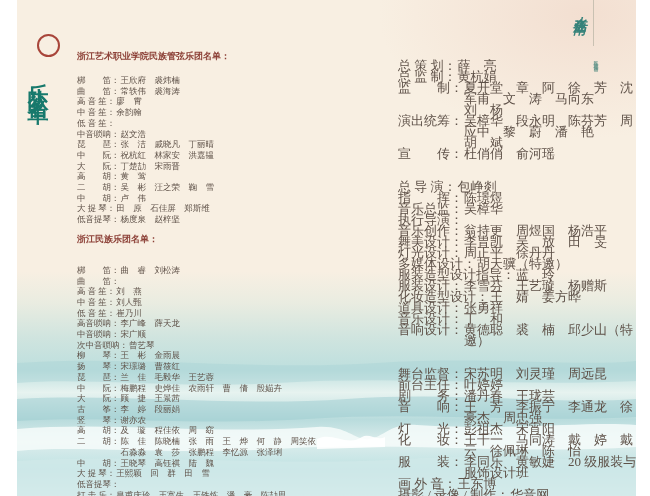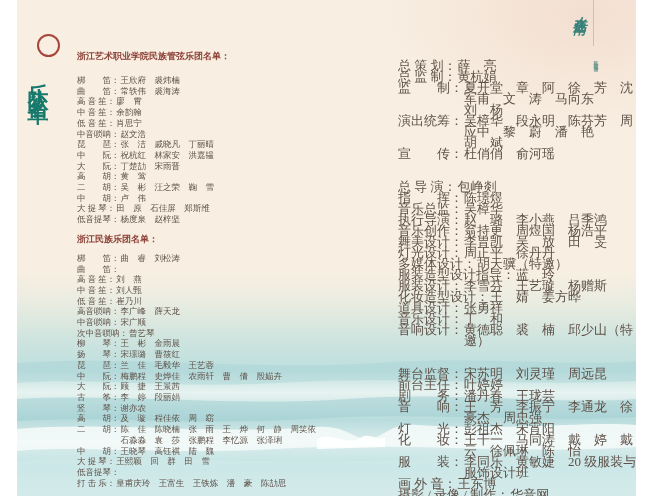--- a/index.html
+++ b/index.html
@@ -37,21 +37,21 @@
   .logo-sub{position:absolute;right:38px;top:57px;writing-mode:vertical-rl;
             font-size:5px;color:#5d9187;letter-spacing:1px;}
   .logo-line{position:absolute;right:42px;top:0;width:1px;height:46px;background:#c9c1b2;}
   
   .col{position:absolute;color:#5e5148;}
   .col-left{left:60px;top:50px;width:264px;font-size:8.5px;}
   .col-right{left:381px;top:60px;width:242px;font-size:13px;}
   .sec-h{color:#8c4037;font-weight:bold;font-size:9px;line-height:12px;margin:0 0 13px 0;}
   .sec{margin:0;}
   .sec + .sec{margin-top:8px;}
-  .sec + .sec .sec-h{margin-bottom:8px;}
+  .sec + .sec .sec-h{margin-bottom:20px;}
   .row{display:flex;align-items:flex-start;line-height:10.7px;}
   .col-right .row{line-height:11px;}
   .grp{margin:0 0 22px 0;}
   .lbl{white-space:pre;flex:none;}
   .nm{white-space:pre-wrap;margin-left:1px;flex:1;}
 </style>
 </head>
 <body>
 
 <div class="stage">
@@ -89,21 +89,20 @@
           <div class="row">
             <span class="lbl">高 音 笙：</span>
             <span class="nm">廖　霄</span>
           </div>
           <div class="row">
             <span class="lbl">中 音 笙：</span>
             <span class="nm">余韵翰</span>
           </div>
           <div class="row">
             <span class="lbl">低 音 笙：</span>
-            <span class="nm">肖思宁</span>
           </div>
           <div class="row">
             <span class="lbl">中音唢呐：</span>
             <span class="nm">赵文浩</span>
           </div>
           <div class="row">
             <span class="lbl">琵　　琶：</span>
             <span class="nm">张　洁　戚晓凡　丁丽晴</span>
           </div>
           <div class="row">
@@ -255,21 +254,20 @@
           <div class="row">
             <span class="lbl">指　　挥：</span>
             <span class="nm">陈璟煜</span>
           </div>
           <div class="row">
             <span class="lbl">音乐总监：</span>
             <span class="nm">吴樟华</span>
           </div>
           <div class="row">
             <span class="lbl">执行导演：</span>
-            <span class="nm">赵　璐　李小燕　吕季鸿</span>
           </div>
           <div class="row">
             <span class="lbl">音乐创作：</span>
             <span class="nm">翁持更　周煜国　杨浩平</span>
           </div>
           <div class="row">
             <span class="lbl">舞美设计：</span>
             <span class="nm">李胄凯　吴　放　田　旻</span>
           </div>
           <div class="row">

